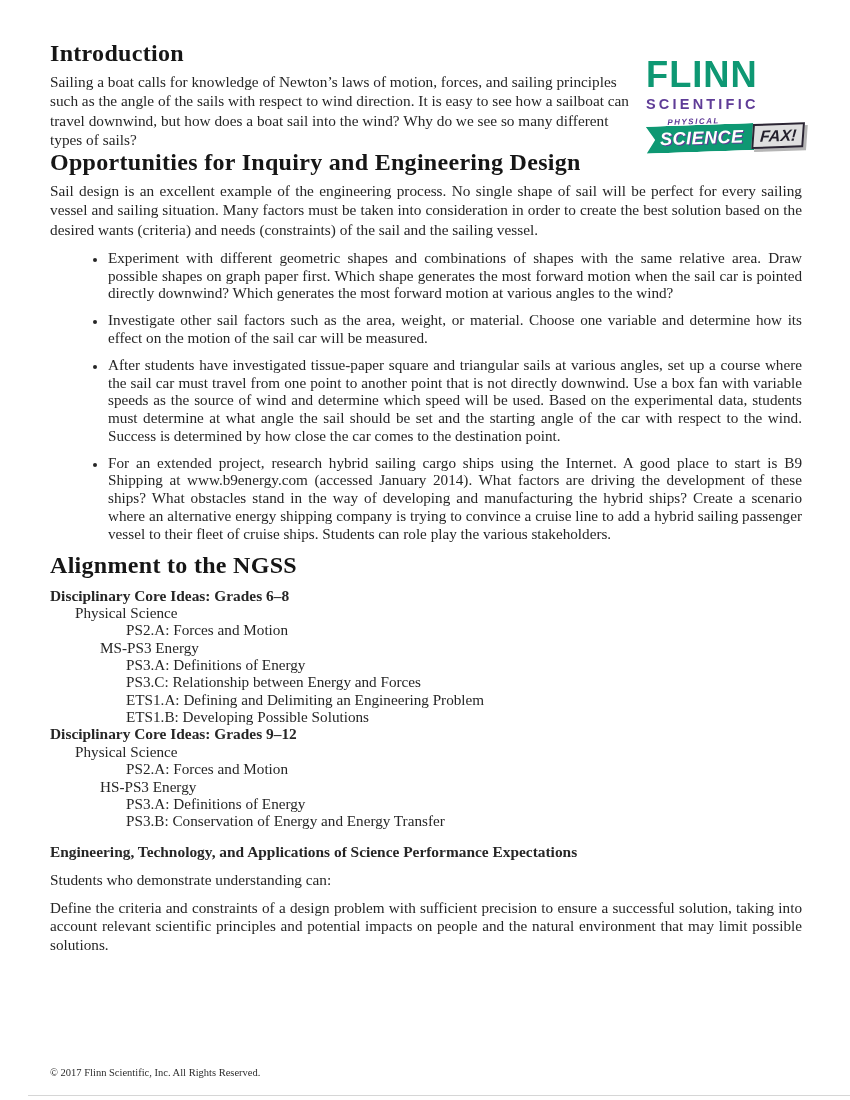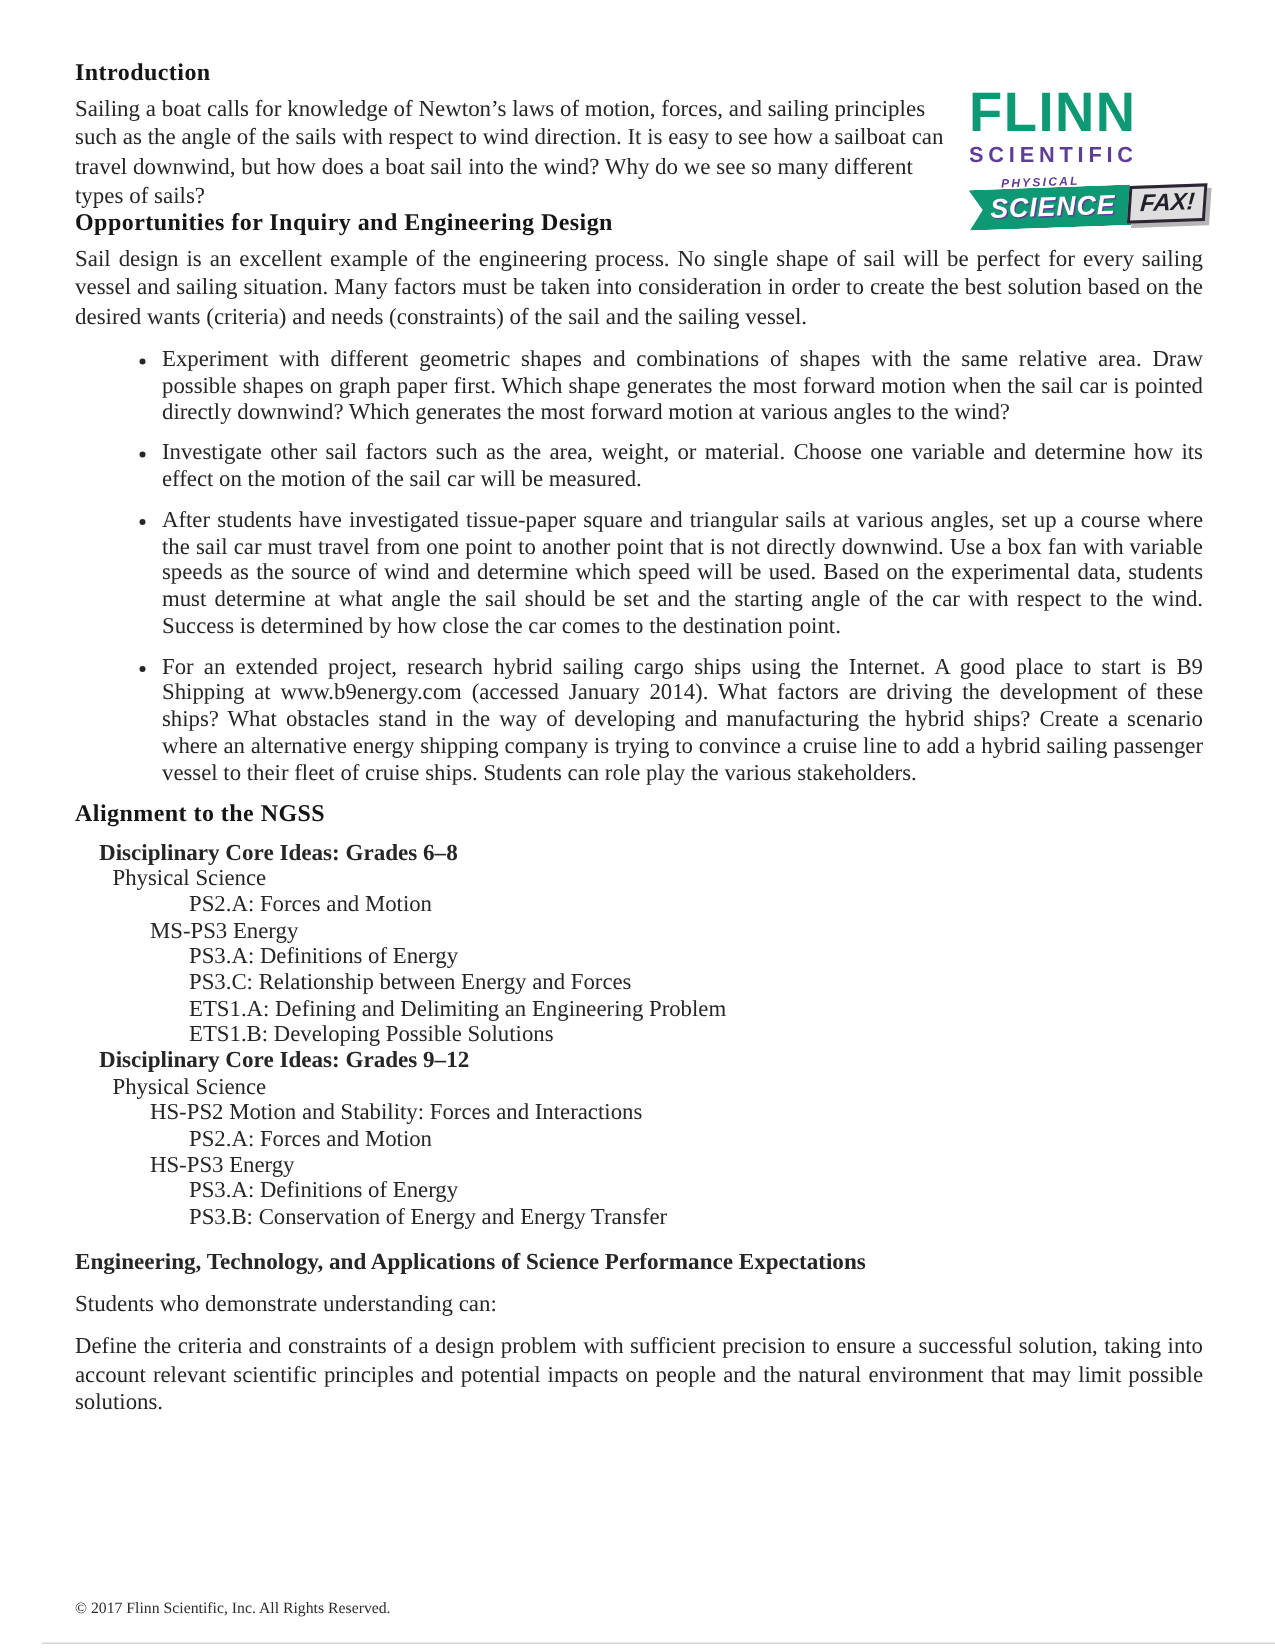--- a/index.html
+++ b/index.html
@@ -85,21 +85,21 @@
     transform: skew(-6deg);
     box-shadow: 3px 3px 0 #b5b5b5;
     white-space: nowrap;
     align-self: center;
   }
 
   
   h2.section-heading {
     font-family: "Liberation Serif", serif;
     font-weight: 700;
-    font-size: 16px;
+    font-size: 24px;
     letter-spacing: 0.3px;
     color: #161616;
     margin: 0;
   }
   .h-intro { margin-top: 9px; }
   .h-opps  { margin-top: 24px; }
   .h-ngss  { margin-top: 19px; }
 
   p.body-text {
     font-size: 15.3px;
@@ -118,21 +118,21 @@
     line-height: 1.17;
     text-align: justify;
     margin-bottom: 9px;
     padding-left: 1px;
   }
   ul.bullet-list li::marker { font-size: 12px; }
 
   .outline { margin-top: 8px; }
   .outline-line { font-size: 15.2px; line-height: 1.14; }
   .outline-line.bold { font-weight: 700; font-size: 15.4px; }
-  .lv0 { margin-left: 16px; }
+  .lv0 { margin-left: 0; }
   .lv1 { margin-left: 25px; }
   .lv2 { margin-left: 50px; }
   .lv3 { margin-left: 76px; }
 
   .eng-heading {
     font-weight: 700;
     font-size: 15.4px;
     margin-top: 13px;
   }
   .students-line { font-size: 15.3px; margin-top: 10px; }
@@ -194,21 +194,20 @@
         <div class="outline-line lv0 bold">Disciplinary Core Ideas: Grades 6–8</div>
         <div class="outline-line lv1">Physical Science</div>
         <div class="outline-line lv3">PS2.A: Forces and Motion</div>
         <div class="outline-line lv2">MS-PS3 Energy</div>
         <div class="outline-line lv3">PS3.A: Definitions of Energy</div>
         <div class="outline-line lv3">PS3.C: Relationship between Energy and Forces</div>
         <div class="outline-line lv3">ETS1.A: Defining and Delimiting an Engineering Problem</div>
         <div class="outline-line lv3">ETS1.B: Developing Possible Solutions</div>
         <div class="outline-line lv0 bold">Disciplinary Core Ideas: Grades 9–12</div>
         <div class="outline-line lv1">Physical Science</div>
-        <div class="outline-line lv2">HS-PS2 Motion and Stability: Forces and Interactions</div>
         <div class="outline-line lv3">PS2.A: Forces and Motion</div>
         <div class="outline-line lv2">HS-PS3 Energy</div>
         <div class="outline-line lv3">PS3.A: Definitions of Energy</div>
         <div class="outline-line lv3">PS3.B: Conservation of Energy and Energy Transfer</div>
       </div>
 
     <div class="eng-heading">Engineering, Technology, and Applications of Science Performance Expectations</div>
     <div class="students-line">Students who demonstrate understanding can:</div>
     <div>
         <div class="expectation">

